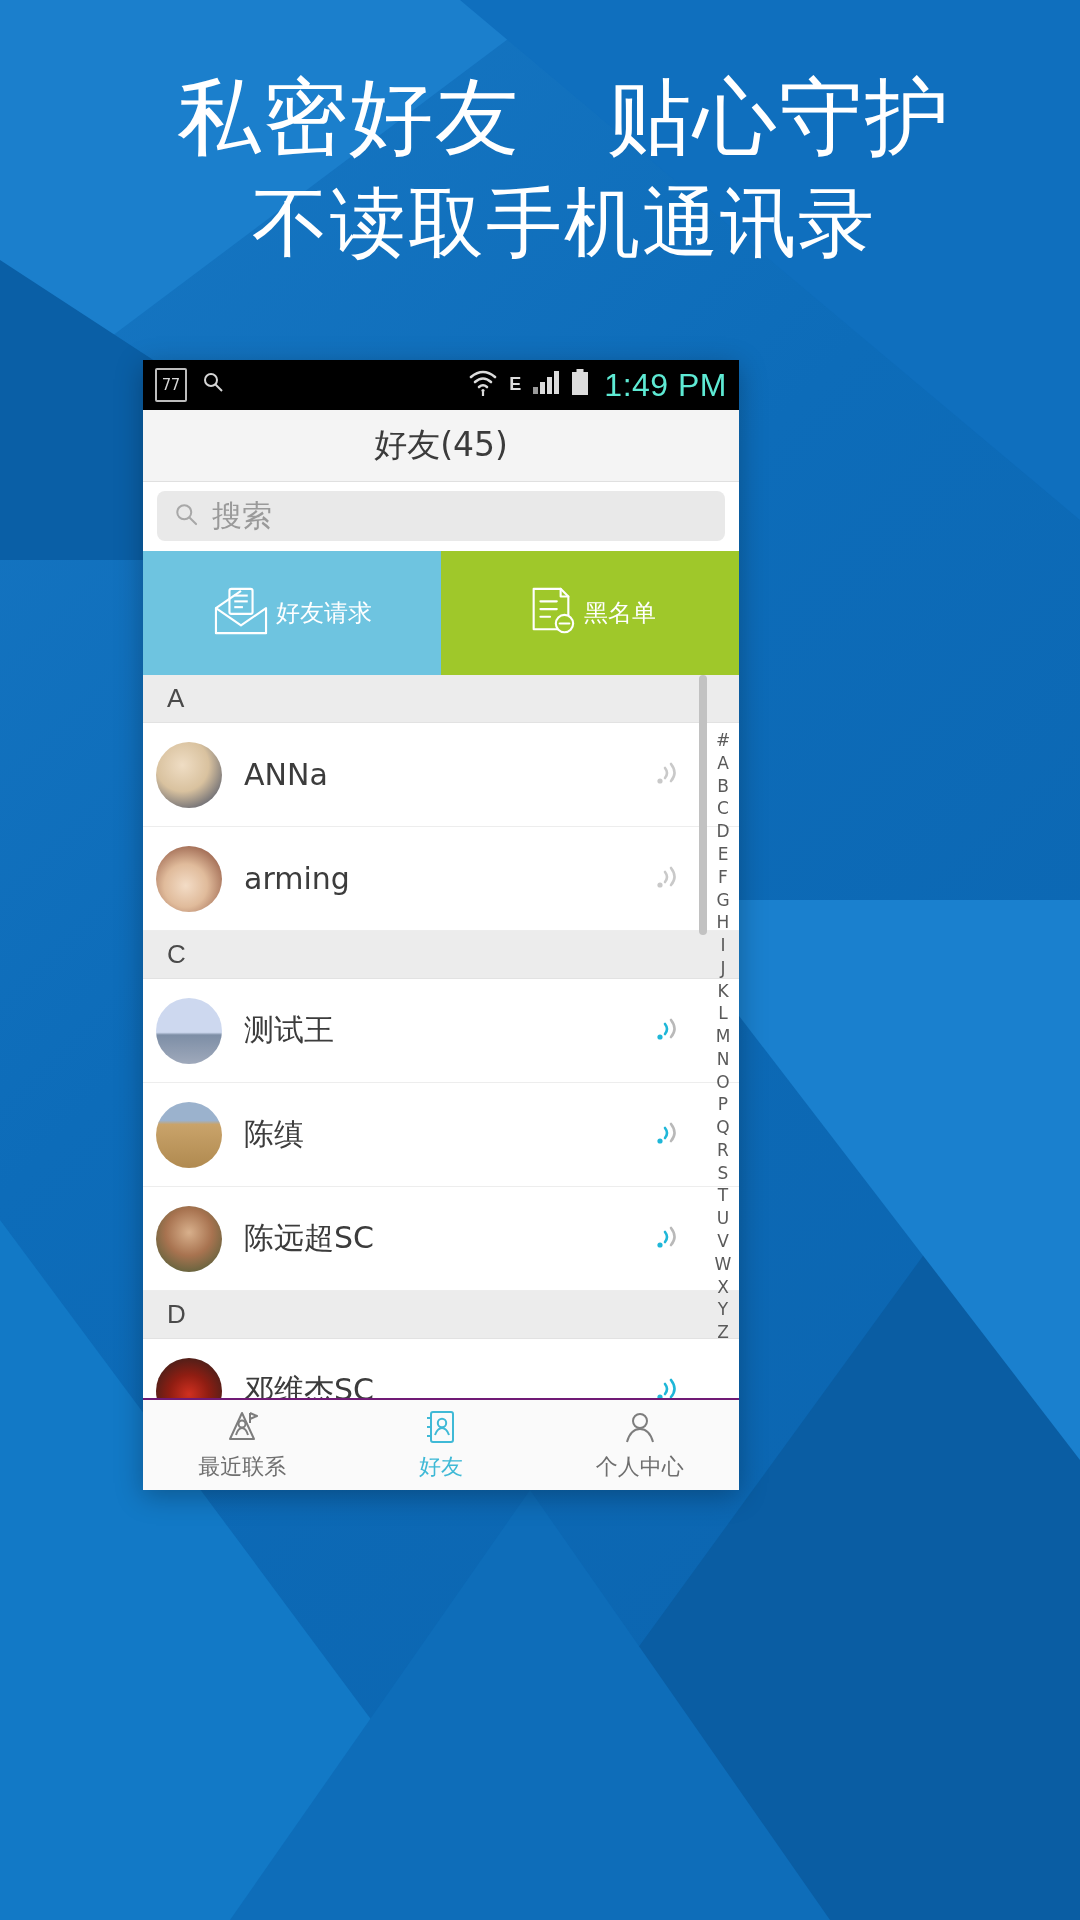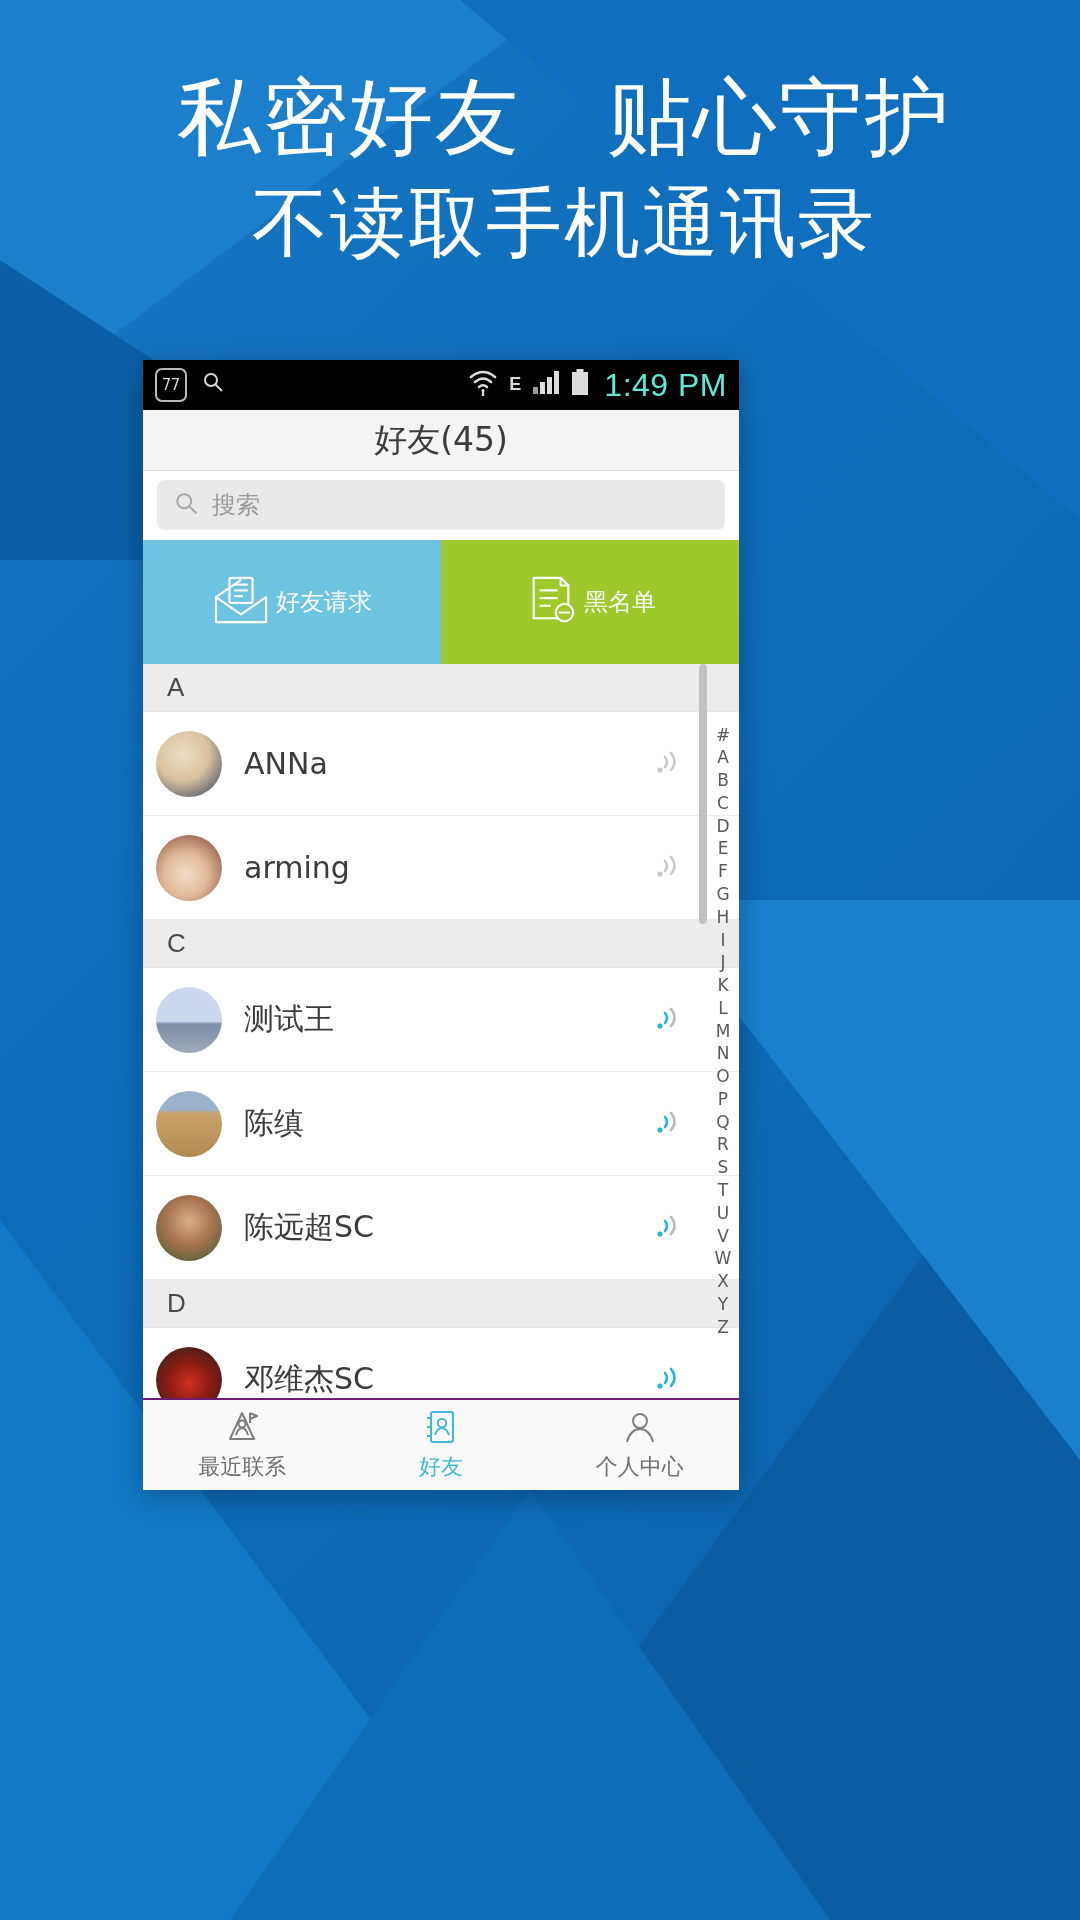--- a/index.html
+++ b/index.html
@@ -58,43 +58,43 @@
   }
 
   
   .statusbar {
     height:50px; background:#000; color:#e8e8e8;
     display:flex; align-items:center; padding:0 12px;
     font-size:25px; flex:none;
   }
   .sb-left { display:flex; align-items:center; gap:14px; }
   .sb-badge {
-    border:2px solid #bdbdbd; border-radius:7px;
+    border:2px solid #bdbdbd; border-radius:2px;
     font-size:15px; padding:7px 5px; line-height:1.1; color:#d8d8d8;
     font-family:"DejaVu Sans Mono",monospace;
   }
   .sb-spacer { flex:1; }
   .sb-right { display:flex; align-items:center; gap:11px; }
   .sb-e { font-size:18px; font-weight:bold; color:#ddd; align-self:flex-start; margin-top:7px;}
   .sb-time { font-size:32px; color:#5eead4; margin-left:4px; letter-spacing:0.5px;}
 
   
   .titlebar {
-    height:61px; background:#f4f4f4; border-bottom:1px solid #e0e0e0;
+    height:72px; background:#f4f4f4; border-bottom:1px solid #e0e0e0;
     display:flex; align-items:center; justify-content:center; flex:none;
   }
   .titlebar .t { font-size:33px; color:#3b3b3b; font-family:"DejaVu Sans",sans-serif; }
 
   
   .searchwrap { background:#fff; padding:9px 14px 10px 14px; flex:none; }
   .searchbox {
     background:#e9e9e9; border-radius:8px; height:50px;
     display:flex; align-items:center; padding:0 16px; gap:12px;
   }
-  .searchbox .ph { color:#9a9a9a; font-size:24px; font-family:"DejaVu Sans",sans-serif;}
+  .searchbox .ph { color:#9a9a9a; font-size:30px; font-family:"DejaVu Sans",sans-serif;}
 
   
   .actiontabs { display:flex; height:124px; flex:none; }
   .atab { flex:1; display:flex; flex-direction:row; align-items:center;
           justify-content:center; gap:6px; color:#fff; }
   .atab .lbl { font-size:24px; font-family:"DejaVu Sans",sans-serif; }
 
   
   .listarea { flex:1; position:relative; overflow:hidden; background:#fff; }
   .sectionhdr {

